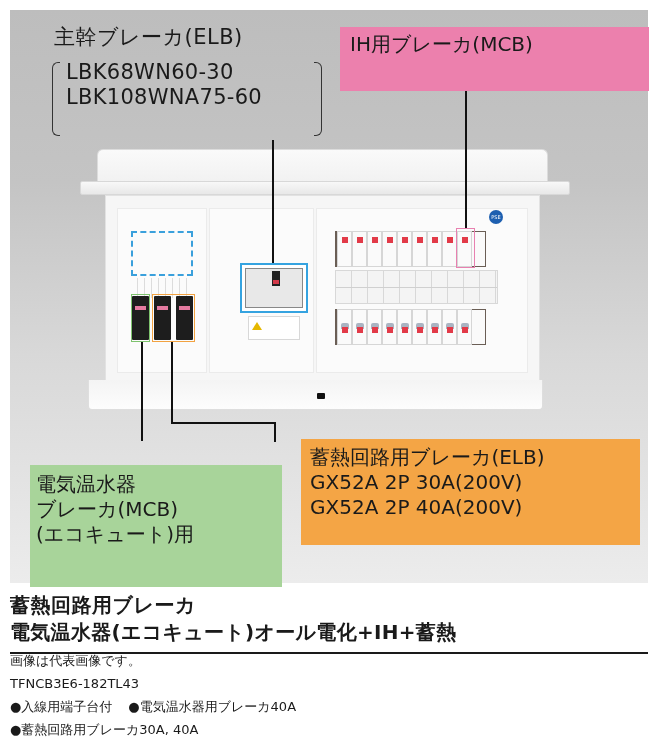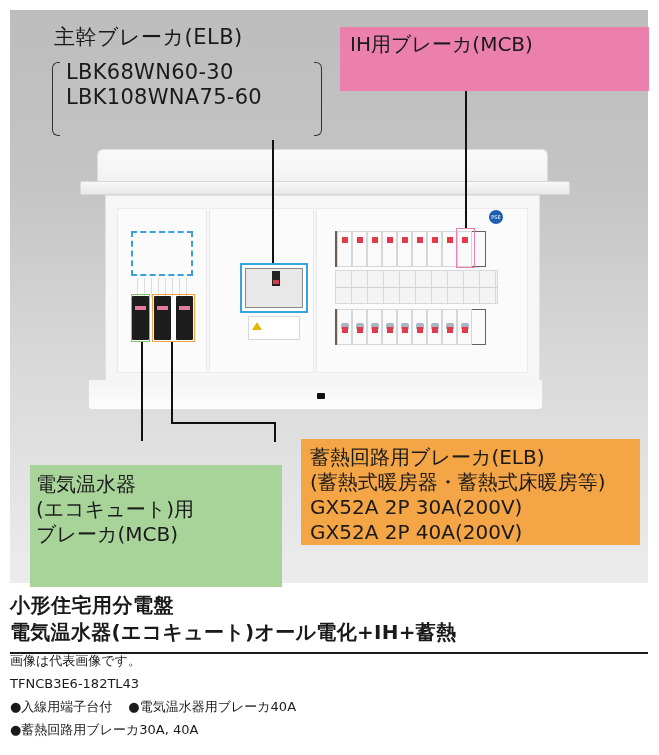--- a/index.html
+++ b/index.html
@@ -230,32 +230,31 @@
 
 <div class="leader" style="left:272px; top:140px; width:1.5px; height:123px;"></div>
 <div class="leader" style="left:465px; top:91px; width:1.5px; height:137px;"></div>
 <div class="leader" style="left:141px; top:342px; width:1.5px; height:99px;"></div>
 <div class="leader" style="left:171px; top:342px; width:1.5px; height:81px;"></div>
 <div class="leader" style="left:171px; top:422px; width:104px; height:1.5px;"></div>
 <div class="leader" style="left:274px; top:422px; width:1.5px; height:20px;"></div>
 
 <div class="callout callout-eco">
   <div>電気温水器</div>
+  <div>ブレーカ(MCB)</div>
   <div>(エコキュート)用</div>
-  <div>ブレーカ(MCB)</div>
 </div>
 <div class="callout callout-heat">
   <div>蓄熱回路用ブレーカ(ELB)</div>
-  <div>(蓄熱式暖房器・蓄熱式床暖房等)</div>
   <div>GX52A 2P 30A(200V)</div>
   <div>GX52A 2P 40A(200V)</div>
 </div>
 
 <div class="title-block">
-  <div class="title-1">小形住宅用分電盤</div>
+  <div class="title-1">蓄熱回路用ブレーカ</div>
   <div class="title-2">電気温水器(エコキュート)オール電化+IH+蓄熱</div>
 </div>
 <div class="rule"></div>
 <div class="info-block">
   <div>画像は代表画像です。</div>
   <div>TFNCB3E6-182TL43</div>
   <div>
     <span>●入線用端子台付</span><span class="spacer"></span><span>●電気温水器用ブレーカ40A</span>
   </div>
   <div>●蓄熱回路用ブレーカ30A, 40A</div>

